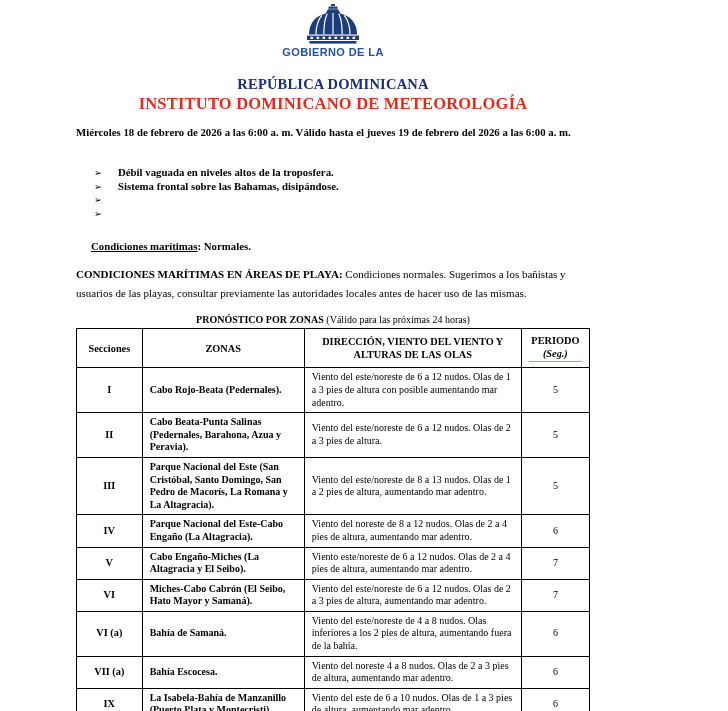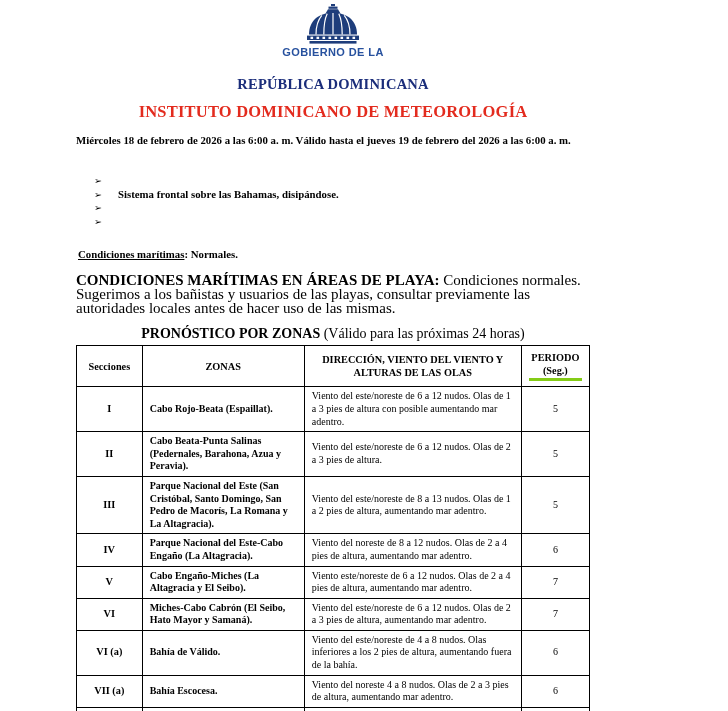--- a/index.html
+++ b/index.html
@@ -14,54 +14,54 @@
 
   
   .doc-header { text-align: center; }
   .logo-wrap { width: 54px; height: 41px; margin: 2px auto 0 auto; }
   .gov-line {
     font-family: "Liberation Sans", sans-serif;
     font-size: 11px; font-weight: bold; letter-spacing: 0.4px;
     color: #27519e; margin-top: 1px;
   }
   .rep-line { font-size: 14.5px; font-weight: bold; color: #1b2d7a; margin-top: 18px; letter-spacing: 0.2px; }
-  .inst-line { font-size: 16.5px; font-weight: bold; color: #e32b1e; margin-top: 9px; letter-spacing: 0.2px; }
+  .inst-line { font-size: 16.5px; font-weight: bold; color: #e32b1e; margin-top: 1px; letter-spacing: 0.2px; }
 
   
   .validity { margin: 12px 0 0 0; text-align: left; font-size: 10.8px; font-weight: bold; }
 
   
   .synopsis { list-style: none; margin: 28px 0 0 18px; padding: 0; }
   .synopsis li { display: flex; align-items: baseline; font-size: 10.8px; font-weight: bold; line-height: 13.6px; }
   .arrow { font-family: "DejaVu Sans", sans-serif; font-size: 9.5px; width: 24px; flex: 0 0 24px; font-weight: normal; }
 
   
-  .maritime { margin: 20px 0 0 2px; font-size: 10.8px; font-weight: bold; }
+  .maritime { margin: 20px 0 0 15px; font-size: 10.8px; font-weight: bold; }
   .maritime .label { text-decoration: underline; }
-  .beach { margin: 13px 0 0 0; font-size: 15px; line-height: 14px; }
+  .beach { margin: 13px 0 0 0; font-size: 11px; line-height: 19px; }
   .beach .label { font-weight: bold; }
 
   
-  .table-title { margin: 11px 0 0 0; text-align: center; font-size: 14px; }
+  .table-title { margin: 11px 0 0 0; text-align: center; font-size: 10px; }
   .table-title .t-bold { font-weight: bold; }
   table.forecast {
     border-collapse: collapse; table-layout: fixed;
     width: 100%; margin-top: 3px;
     font-size: 10px; line-height: 12.6px;
   }
   .forecast th, .forecast td { border: 1px solid #000; padding: 3px 7px; vertical-align: middle; }
   .forecast th { font-size: 10.3px; line-height: 13px; text-align: center; font-weight: bold; padding: 5px 4px; }
   col.c-section { width: 12.8%; }
   col.c-zone    { width: 31.6%; }
   col.c-wind    { width: 42.3%; }
   col.c-period  { width: 13.3%; }
   td.section-cell { text-align: center; font-weight: bold; font-size: 10.3px; }
   td.zone-cell { font-weight: bold; }
   td.period-cell { text-align: center; }
-  .seg-underline { display: inline-block; border-bottom: 3px solid #84cc16; padding: 0 14px 1px 14px; }
+  .seg-underline { display: inline-block; border-bottom: 1px solid #84cc16; padding: 0 14px 1px 14px; font-style: italic; }
 </style>
 </head>
 <body>
 
 <div class="page">
 
   <header class="doc-header">
     <div class="logo-wrap">
       <svg width="54" height="41" viewBox="0 0 54 41" xmlns="http://www.w3.org/2000/svg">
         <g fill="#1e3d7b">
@@ -94,20 +94,21 @@
     <div class="gov-line">GOBIERNO DE LA</div>
     <div class="rep-line">REPÚBLICA DOMINICANA</div>
     <div class="inst-line">INSTITUTO DOMINICANO DE METEOROLOGÍA</div>
   </header>
 
   <p class="validity">Miércoles 18 de febrero de 2026 a las 6:00 a. m. Válido hasta el jueves 19 de febrero del 2026 a las 6:00 a. m.</p>
 
   <ul class="synopsis">
     <li>
       <span class="arrow">➢</span>
+      <span>Débil vaguada en niveles altos de la troposfera.</span>
     </li>
     <li>
       <span class="arrow">➢</span>
       <span>Sistema frontal sobre las Bahamas, disipándose.</span>
     </li>
     <li>
       <span class="arrow">➢</span>
     </li>
     <li>
       <span class="arrow">➢</span>
@@ -134,21 +135,21 @@
         <th>DIRECCIÓN, VIENTO DEL VIENTO Y ALTURAS DE LAS OLAS</th>
         <th>
           <div>PERIODO</div>
           <div><span class="seg-underline">(Seg.)</span></div>
         </th>
       </tr>
     </thead>
     <tbody>
       <tr>
         <td class="section-cell">I</td>
-        <td class="zone-cell">Cabo Rojo-Beata (Espaillat).</td>
+        <td class="zone-cell">Cabo Rojo-Beata (Pedernales).</td>
         <td class="wind-cell">Viento del este/noreste de 6 a 12 nudos. Olas de 1 a 3 pies de altura con posible aumentando mar adentro.</td>
         <td class="period-cell">5</td>
       </tr>
       <tr>
         <td class="section-cell">II</td>
         <td class="zone-cell">Cabo Beata-Punta Salinas (Pedernales, Barahona, Azua y Peravia).</td>
         <td class="wind-cell">Viento del este/noreste de 6 a 12 nudos. Olas de 2 a 3 pies de altura.</td>
         <td class="period-cell">5</td>
       </tr>
       <tr>
@@ -170,21 +171,21 @@
         <td class="period-cell">7</td>
       </tr>
       <tr>
         <td class="section-cell">VI</td>
         <td class="zone-cell">Miches-Cabo Cabrón (El Seibo, Hato Mayor y Samaná).</td>
         <td class="wind-cell">Viento del este/noreste de 6 a 12 nudos. Olas de 2 a 3 pies de altura, aumentando mar adentro.</td>
         <td class="period-cell">7</td>
       </tr>
       <tr>
         <td class="section-cell">VI (a)</td>
-        <td class="zone-cell">Bahía de Válido.</td>
+        <td class="zone-cell">Bahía de Samaná.</td>
         <td class="wind-cell">Viento del este/noreste de 4 a 8 nudos. Olas inferiores a los 2 pies de altura, aumentando fuera de la bahía.</td>
         <td class="period-cell">6</td>
       </tr>
       <tr>
         <td class="section-cell">VII (a)</td>
         <td class="zone-cell">Bahía Escocesa.</td>
         <td class="wind-cell">Viento del noreste 4 a 8 nudos. Olas de 2 a 3 pies de altura, aumentando mar adentro.</td>
         <td class="period-cell">6</td>
       </tr>
       <tr>

